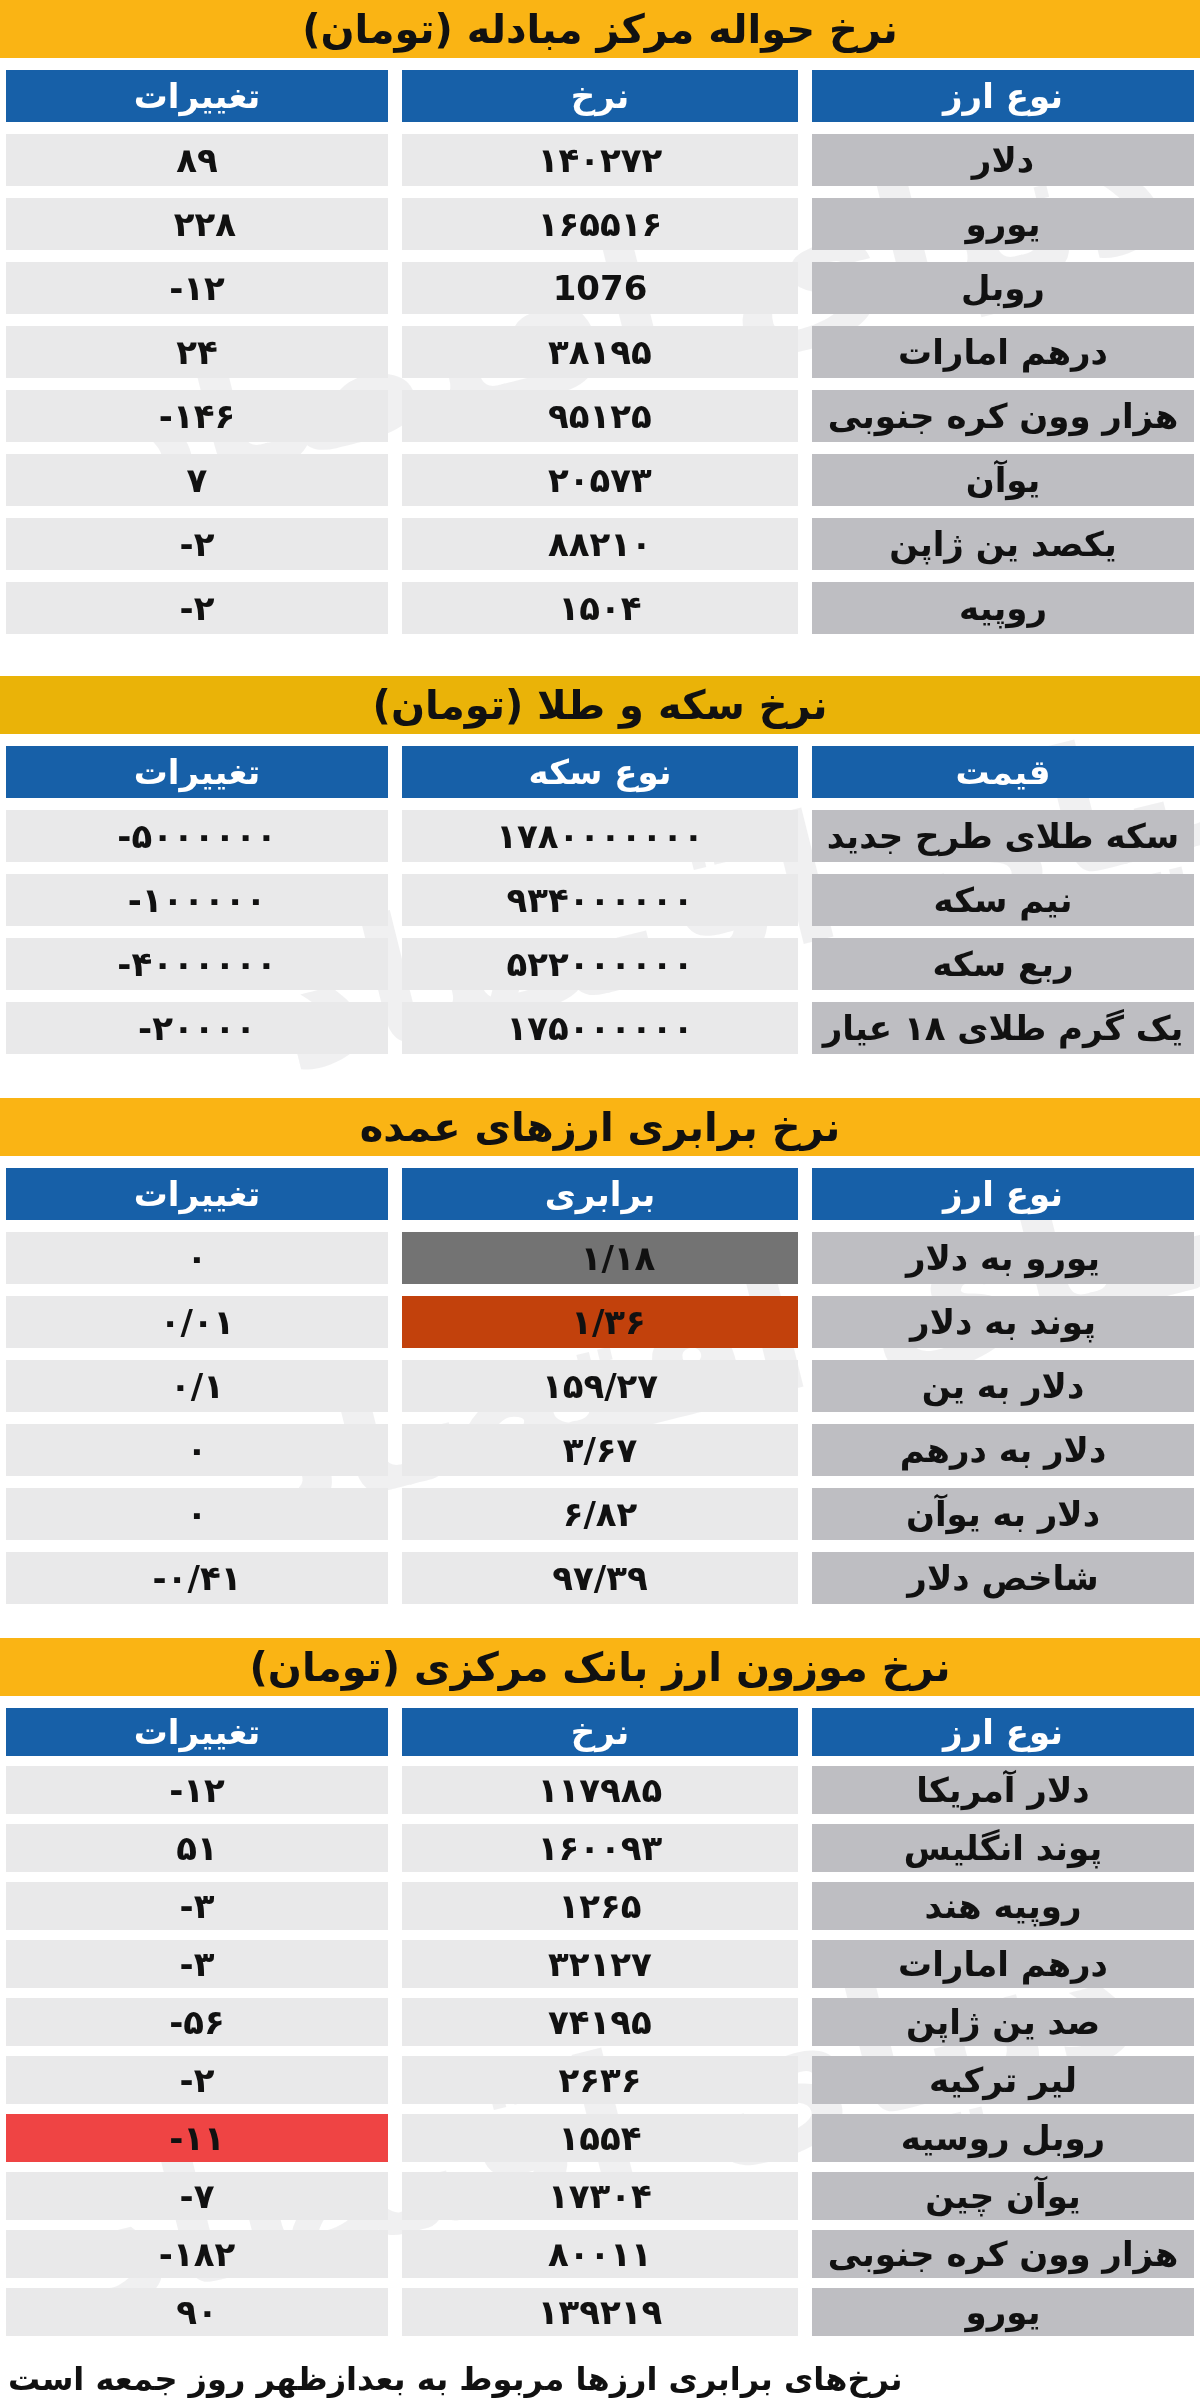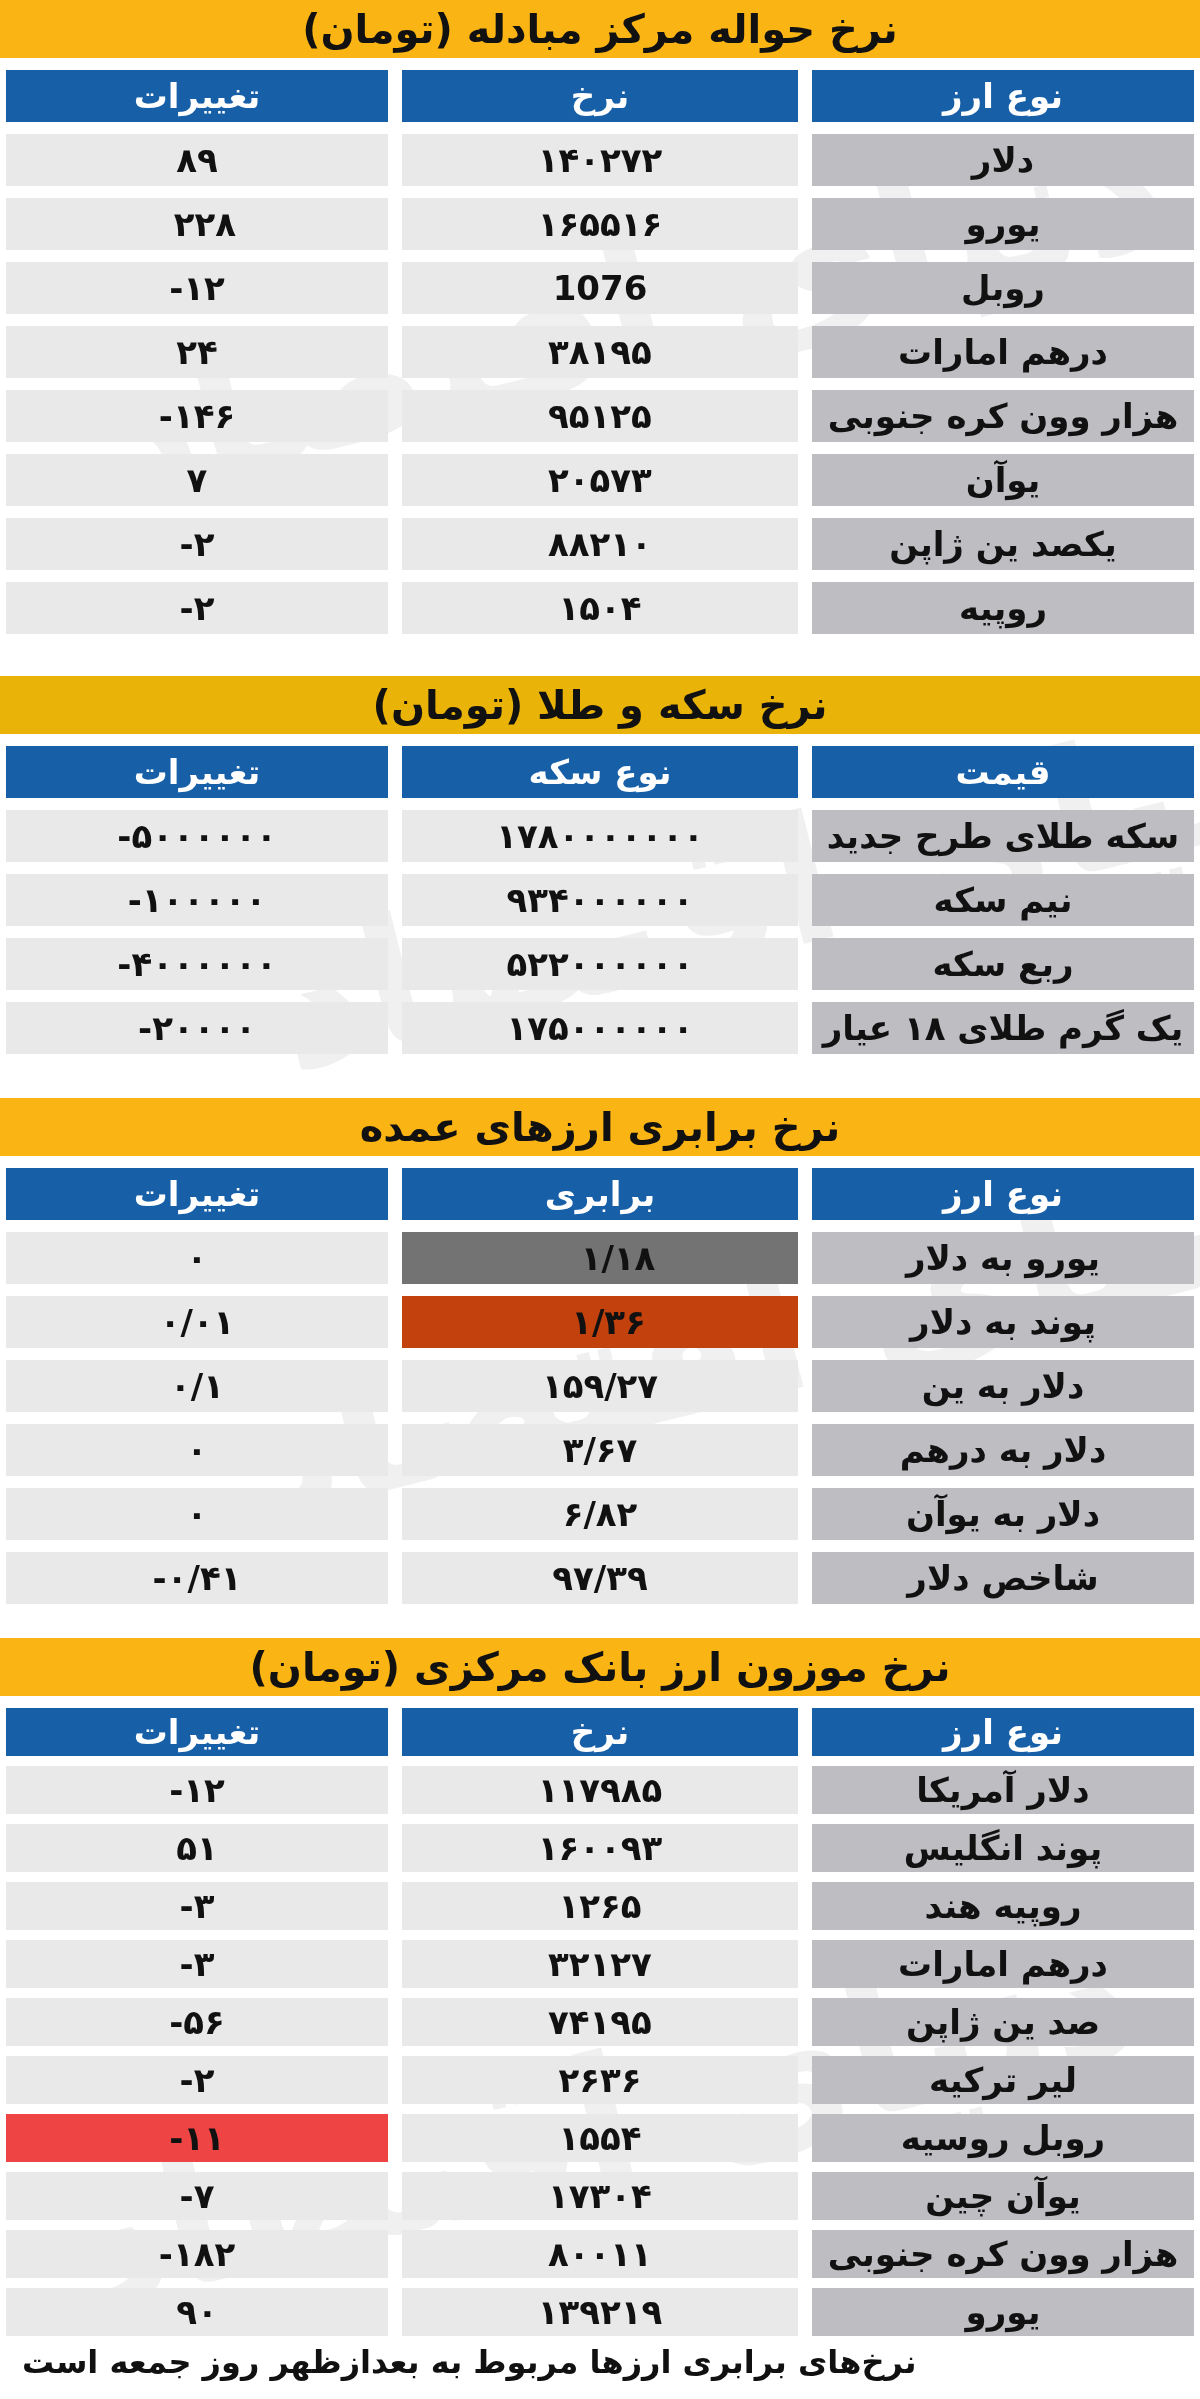--- a/index.html
+++ b/index.html
@@ -28,21 +28,21 @@
   .compact .cell{height:48px;}
   .compact .grid{row-gap:10px;}
   .head{color:#fff;}
   .num{direction:ltr;unicode-bidi:isolate;}
   .section{position:relative;z-index:2;}
   .sec-2{margin-top:42px;}
   .sec-3{margin-top:44px;}
   .sec-4{margin-top:34px;}
   .footer-note{
     position:relative;z-index:2;
-    margin-top:7px;padding:0 22px;
+    margin-top:24px;padding:0 8px;
     text-align:left;direction:rtl;
     font-size:32px;
   }
   .watermark{
     position:absolute;z-index:1;
     color:#8a8a92;opacity:0.12;
     font-size:175px;white-space:nowrap;
     transform:rotate(-14deg);
     pointer-events:none;
   }

